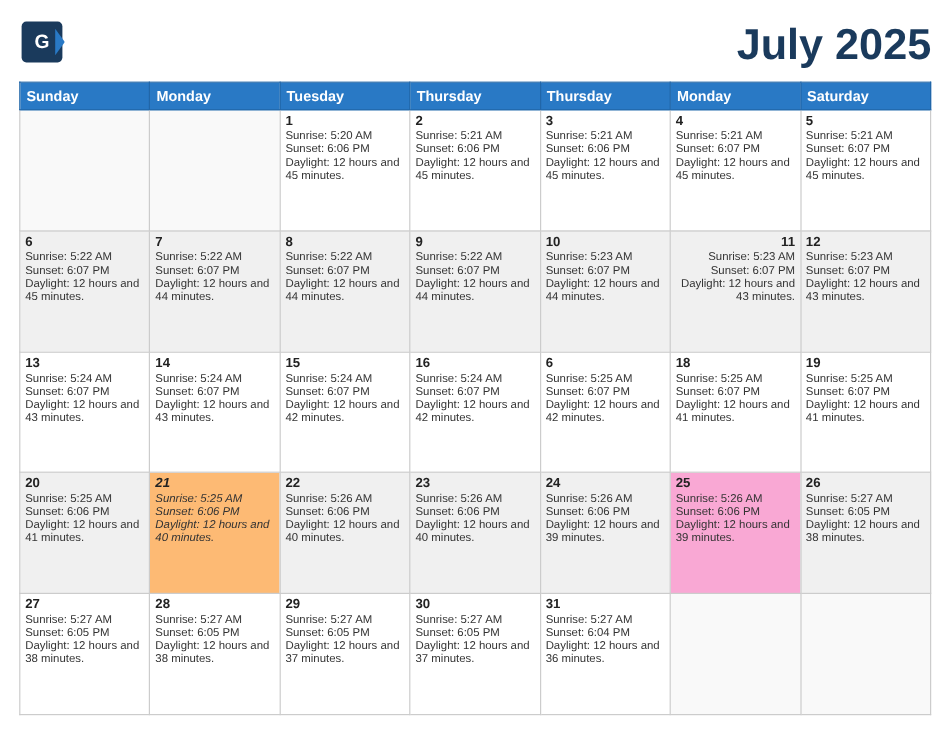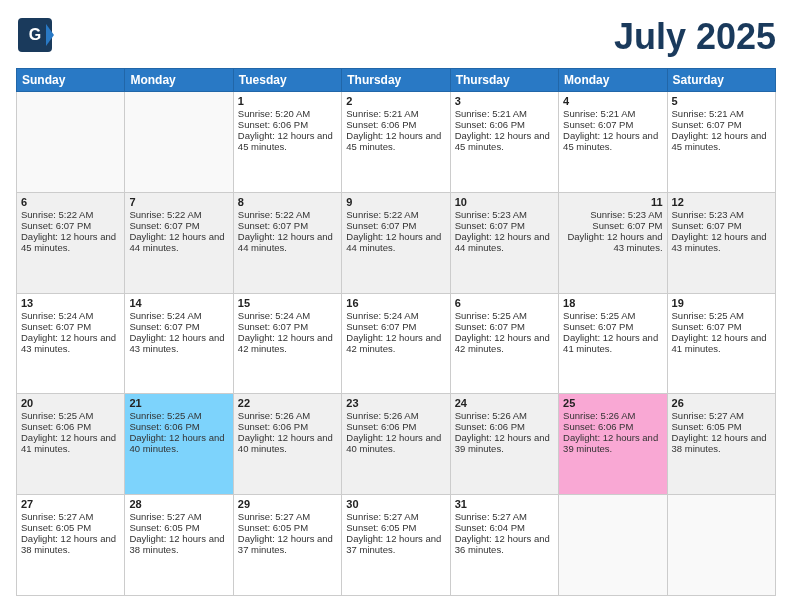--- a/index.html
+++ b/index.html
@@ -232,21 +232,21 @@
             <div>Daylight: 12 hours and 41 minutes.</div>
           </td>
         </tr>
         <tr style="background: rgb(240, 240, 240);">
           <td style="background: rgb(240, 240, 240); margin-top: 30px;">
             <span class="day-number">20</span>
             <div>Sunrise: 5:25 AM</div>
             <div>Sunset: 6:06 PM</div>
             <div>Daylight: 12 hours and 41 minutes.</div>
           </td>
-          <td style="background: #7dd3fc;">
+          <td style="background: #fdba74; font-style: italic;">
             <span class="day-number">21</span>
             <div>Sunrise: 5:25 AM</div>
             <div>Sunset: 6:06 PM</div>
             <div>Daylight: 12 hours and 40 minutes.</div>
           </td>
           <td style="background: rgb(240, 240, 240);">
             <span class="day-number">22</span>
             <div>Sunrise: 5:26 AM</div>
             <div>Sunset: 6:06 PM</div>
             <div>Daylight: 12 hours and 40 minutes.</div>

